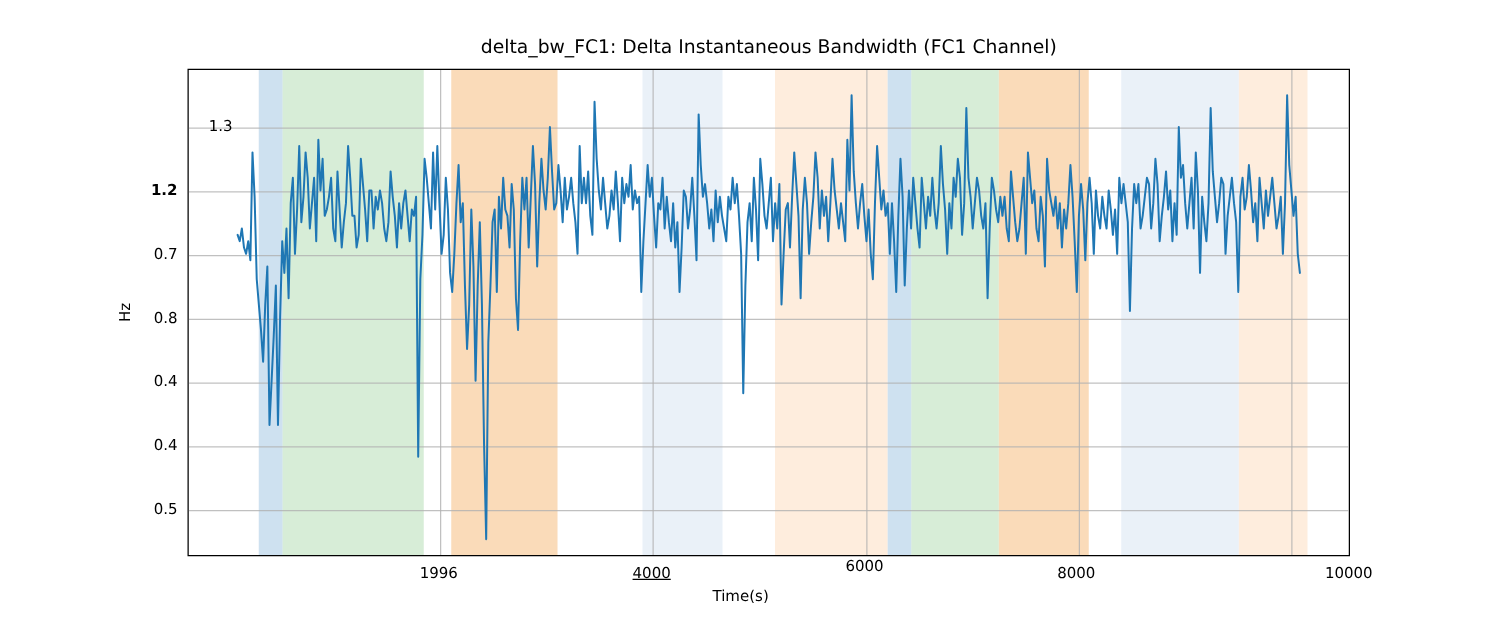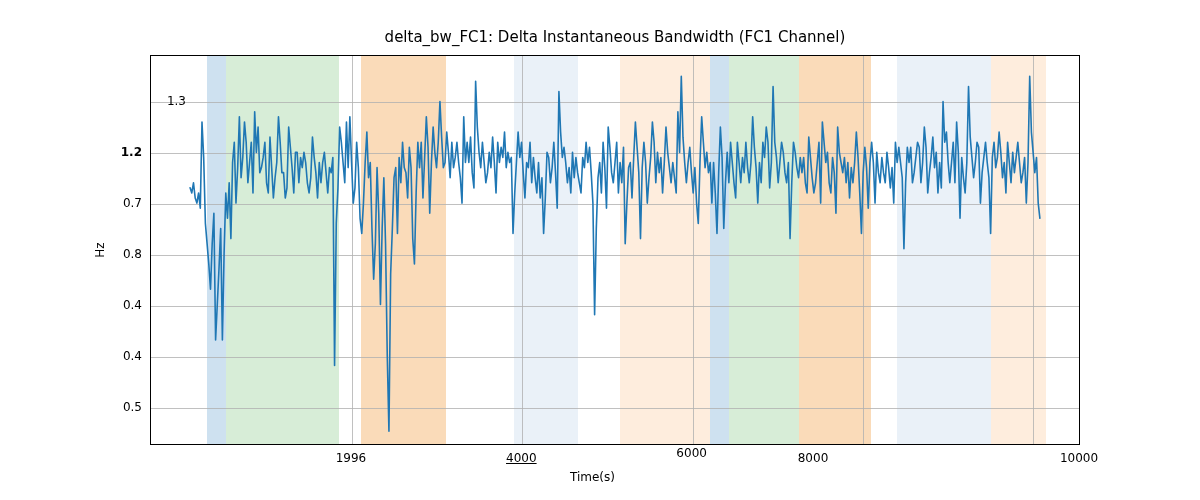--- a/index.html
+++ b/index.html
@@ -118,21 +118,21 @@
       <div class="gridline-h" style="top: 45.8824px;"></div>
       <svg class="line" id="line-svg" preserveAspectRatio="none" viewBox="0 0 930 390">
       <path id="line-path" d="M39.18 132.55 L40.88 137.65 L42.58 127.45 L44.29 142.75 L45.99 147.84 L47.69 137.65 L49.40 152.94 L51.10 66.27 L52.80 101.96 L54.51 168.24 L56.21 188.63 L57.91 209.02 L59.62 234.51 L61.32 188.63 L63.02 158.04 L64.73 285.49 L66.43 249.80 L68.13 214.12 L69.84 173.33 L71.54 285.49 L73.24 198.82 L74.95 137.65 L76.65 163.14 L78.35 127.45 L80.05 183.53 L81.76 107.06 L83.46 86.67 L85.16 147.84 L86.87 112.16 L88.57 61.18 L90.27 122.35 L91.98 101.96 L93.68 66.27 L95.38 86.67 L97.09 127.45 L98.79 107.06 L100.49 86.67 L102.20 137.65 L103.90 56.08 L105.60 96.86 L107.31 71.37 L109.01 117.25 L110.71 112.16 L112.42 101.96 L114.12 86.67 L115.82 127.45 L117.53 137.65 L119.23 81.57 L120.93 112.16 L122.64 142.75 L124.34 122.35 L126.04 107.06 L127.75 61.18 L129.45 86.67 L131.15 117.25 L132.86 117.25 L134.56 142.75 L136.26 132.55 L137.97 71.37 L139.67 91.76 L141.37 112.16 L143.08 137.65 L144.78 96.86 L146.48 96.86 L148.19 127.45 L149.89 101.96 L151.59 112.16 L153.30 96.86 L155.00 107.06 L156.70 127.45 L158.41 137.65 L160.11 122.35 L161.81 81.57 L163.52 101.96 L165.22 117.25 L166.92 142.75 L168.63 107.06 L170.33 127.45 L172.03 107.06 L173.74 96.86 L175.44 117.25 L177.14 137.65 L178.85 112.16 L180.55 117.25 L182.25 101.96 L183.96 310.98 L185.66 168.24 L187.36 132.55 L189.07 71.37 L190.77 86.67 L192.47 107.06 L194.18 127.45 L195.88 66.27 L197.58 112.16 L199.29 61.18 L200.99 107.06 L202.69 147.84 L204.40 132.55 L206.10 86.67 L207.80 112.16 L209.51 163.14 L211.21 178.43 L212.91 147.84 L214.62 107.06 L216.32 76.47 L218.02 122.35 L219.73 107.06 L221.43 173.33 L223.13 224.31 L224.84 188.63 L226.54 112.16 L228.24 158.04 L229.95 249.80 L231.65 173.33 L233.35 122.35 L235.05 188.63 L236.76 300.78 L238.46 377.25 L240.16 219.22 L241.87 173.33 L243.57 122.35 L245.27 112.16 L246.98 178.43 L248.68 101.96 L250.38 127.45 L252.09 86.67 L253.79 112.16 L255.49 117.25 L257.20 142.75 L258.90 91.76 L260.60 112.16 L262.31 183.53 L264.01 209.02 L265.71 137.65 L267.42 86.67 L269.12 112.16 L270.82 86.67 L272.53 142.75 L274.23 101.96 L275.93 61.18 L277.64 91.76 L279.34 158.04 L281.04 107.06 L282.75 71.37 L284.45 96.86 L286.15 112.16 L287.86 86.67 L289.56 45.88 L291.26 81.57 L292.97 112.16 L294.67 107.06 L296.37 76.47 L298.08 96.86 L299.78 122.35 L301.48 86.67 L303.19 112.16 L304.89 101.96 L306.59 86.67 L308.30 107.06 L310.00 122.35 L311.70 147.84 L313.41 61.18 L315.11 107.06 L316.81 86.67 L318.52 107.06 L320.22 81.57 L321.92 117.25 L323.63 132.55 L325.33 25.49 L327.03 71.37 L328.74 96.86 L330.44 112.16 L332.14 86.67 L333.85 107.06 L335.55 127.45 L337.25 117.25 L338.96 96.86 L340.66 112.16 L342.36 81.57 L344.07 107.06 L345.77 137.65 L347.47 86.67 L349.18 107.06 L350.88 91.76 L352.58 101.96 L354.29 76.47 L355.99 112.16 L357.69 96.86 L359.40 107.06 L361.10 101.96 L362.80 178.43 L364.51 137.65 L366.21 107.06 L367.91 76.47 L369.62 101.96 L371.32 86.67 L373.02 117.25 L374.73 142.75 L376.43 107.06 L378.13 112.16 L379.84 86.67 L381.54 127.45 L383.24 101.96 L384.95 122.35 L386.65 137.65 L388.35 107.06 L390.05 142.75 L391.76 122.35 L393.46 178.43 L395.16 142.75 L396.87 96.86 L398.57 101.96 L400.27 127.45 L401.98 112.16 L403.68 86.67 L405.38 117.25 L407.09 152.94 L408.79 35.69 L410.49 76.47 L412.20 101.96 L413.90 91.76 L415.60 107.06 L417.31 127.45 L419.01 112.16 L420.71 137.65 L422.42 96.86 L424.12 122.35 L425.82 101.96 L427.53 117.25 L429.23 127.45 L430.93 137.65 L432.64 101.96 L434.34 112.16 L436.04 86.67 L437.75 107.06 L439.45 91.76 L441.15 117.25 L442.86 147.84 L444.56 260.00 L446.26 173.33 L447.97 122.35 L449.67 107.06 L451.37 137.65 L453.08 86.67 L454.78 112.16 L456.48 152.94 L458.19 71.37 L459.89 91.76 L461.59 117.25 L463.30 127.45 L465.00 107.06 L466.70 86.67 L468.41 137.65 L470.11 107.06 L471.81 127.45 L473.52 91.76 L475.22 188.63 L476.92 147.84 L478.63 112.16 L480.33 107.06 L482.03 142.75 L483.74 101.96 L485.44 66.27 L487.14 91.76 L488.85 117.25 L490.55 183.53 L492.25 112.16 L493.96 86.67 L495.66 107.06 L497.36 147.84 L499.07 122.35 L500.77 101.96 L502.47 66.27 L504.18 86.67 L505.88 127.45 L507.58 96.86 L509.29 117.25 L510.99 101.96 L512.69 137.65 L514.40 107.06 L516.10 71.37 L517.80 96.86 L519.51 112.16 L521.21 127.45 L522.91 107.06 L524.62 122.35 L526.32 137.65 L528.02 56.08 L529.73 96.86 L531.43 20.39 L533.13 81.57 L534.84 107.06 L536.54 127.45 L538.24 107.06 L539.95 91.76 L541.65 117.25 L543.35 137.65 L545.05 112.16 L546.76 147.84 L548.46 168.24 L550.16 107.06 L551.87 61.18 L553.57 86.67 L555.27 112.16 L556.98 96.86 L558.68 117.25 L560.38 107.06 L562.09 147.84 L563.79 107.06 L565.49 137.65 L567.20 178.43 L568.90 117.25 L570.60 71.37 L572.31 101.96 L574.01 173.33 L575.71 127.45 L577.42 96.86 L579.12 127.45 L580.82 86.67 L582.53 107.06 L584.23 127.45 L585.93 142.75 L587.64 86.67 L589.34 107.06 L591.04 127.45 L592.75 101.96 L594.45 117.25 L596.15 86.67 L597.86 112.16 L599.56 127.45 L601.26 107.06 L602.97 61.18 L604.67 91.76 L606.37 112.16 L608.08 147.84 L609.78 107.06 L611.48 127.45 L613.19 86.67 L614.89 101.96 L616.59 71.37 L618.30 86.67 L620.00 132.55 L621.70 107.06 L623.41 30.59 L625.11 86.67 L626.81 101.96 L628.52 127.45 L630.22 107.06 L631.92 86.67 L633.63 96.86 L635.33 117.25 L637.03 127.45 L638.74 107.06 L640.44 183.53 L642.14 127.45 L643.85 86.67 L645.55 96.86 L647.25 112.16 L648.96 122.35 L650.66 101.96 L652.36 117.25 L654.07 101.96 L655.77 127.45 L657.47 137.65 L659.18 81.57 L660.88 101.96 L662.58 122.35 L664.29 137.65 L665.99 127.45 L667.69 107.06 L669.40 86.67 L671.10 147.84 L672.80 66.27 L674.51 86.67 L676.21 107.06 L677.91 96.86 L679.62 127.45 L681.32 137.65 L683.02 101.96 L684.73 117.25 L686.43 158.04 L688.13 71.37 L689.84 96.86 L691.54 107.06 L693.24 117.25 L694.95 101.96 L696.65 127.45 L698.35 107.06 L700.05 142.75 L701.76 112.16 L703.46 127.45 L705.16 107.06 L706.87 76.47 L708.57 101.96 L710.27 137.65 L711.98 178.43 L713.68 117.25 L715.38 91.76 L717.09 112.16 L718.79 152.94 L720.49 107.06 L722.20 86.67 L723.90 107.06 L725.60 147.84 L727.31 96.86 L729.01 117.25 L730.71 127.45 L732.42 101.96 L734.12 117.25 L735.82 127.45 L737.53 96.86 L739.23 112.16 L740.93 132.55 L742.64 112.16 L744.34 147.84 L746.04 86.67 L747.75 107.06 L749.45 91.76 L751.15 107.06 L752.86 122.35 L754.56 193.73 L756.26 127.45 L757.97 91.76 L759.67 107.06 L761.37 91.76 L763.08 127.45 L764.78 117.25 L766.48 101.96 L768.19 86.67 L769.89 91.76 L771.59 127.45 L773.30 107.06 L775.00 71.37 L776.70 91.76 L778.41 137.65 L780.11 117.25 L781.81 101.96 L783.52 81.57 L785.22 112.16 L786.92 96.86 L788.63 137.65 L790.33 107.06 L792.03 132.55 L793.74 45.88 L795.44 86.67 L797.14 76.47 L798.85 107.06 L800.55 127.45 L802.25 107.06 L803.96 86.67 L805.66 127.45 L807.36 66.27 L809.07 96.86 L810.77 163.14 L812.47 101.96 L814.18 122.35 L815.88 137.65 L817.58 107.06 L819.29 30.59 L820.99 81.57 L822.69 101.96 L824.40 122.35 L826.10 107.06 L827.80 86.67 L829.51 91.76 L831.21 147.84 L832.91 117.25 L834.62 101.96 L836.32 86.67 L838.02 107.06 L839.73 122.35 L841.43 178.43 L843.13 101.96 L844.84 86.67 L846.54 112.16 L848.24 101.96 L849.95 76.47 L851.65 96.86 L853.35 122.35 L855.05 107.06 L856.76 137.65 L858.46 86.67 L860.16 107.06 L861.87 127.45 L863.57 96.86 L865.27 117.25 L866.98 101.96 L868.68 86.67 L870.38 107.06 L872.09 127.45 L873.79 117.25 L875.49 101.96 L877.20 147.84 L878.90 107.06 L880.60 20.39 L882.31 76.47 L884.01 96.86 L885.71 117.25 L887.42 101.96 L889.12 147.84 L890.82 163.14 "></path>
     </svg>
   </div>
 
   <div id="xticks">
       <div class="tick-label-x" style="left: 350.989px; top: 451px;">1996</div>
       <div class="tick-label-x" style="left: 521.319px; top: 451px; text-decoration: underline;">4000</div>
       <div class="tick-label-x" style="left: 691.648px; top: 446px;">6000</div>
-      <div class="tick-label-x" style="left: 813px; top: 451px;">8000</div>
+      <div class="tick-label-x" style="left: 861px; top: 451px;">8000</div>
       <div class="tick-label-x" style="left: 1079px; top: 451px;">10000</div>
     </div>
 
   <div id="yticks">
       <div class="tick-label-y" style="left: 142px; top: 406.765px;">0.5</div>
       <div class="tick-label-y" style="left: 142px; top: 355.784px;">0.4</div>
       <div class="tick-label-y" style="left: 142px; top: 304.804px;">0.4</div>
       <div class="tick-label-y" style="left: 142px; top: 253.824px;">0.8</div>
       <div class="tick-label-y" style="left: 142px; top: 202.843px;">0.7</div>
       <div class="tick-label-y" style="left: 142px; top: 151.863px; font-weight: bold;">1.2</div>

